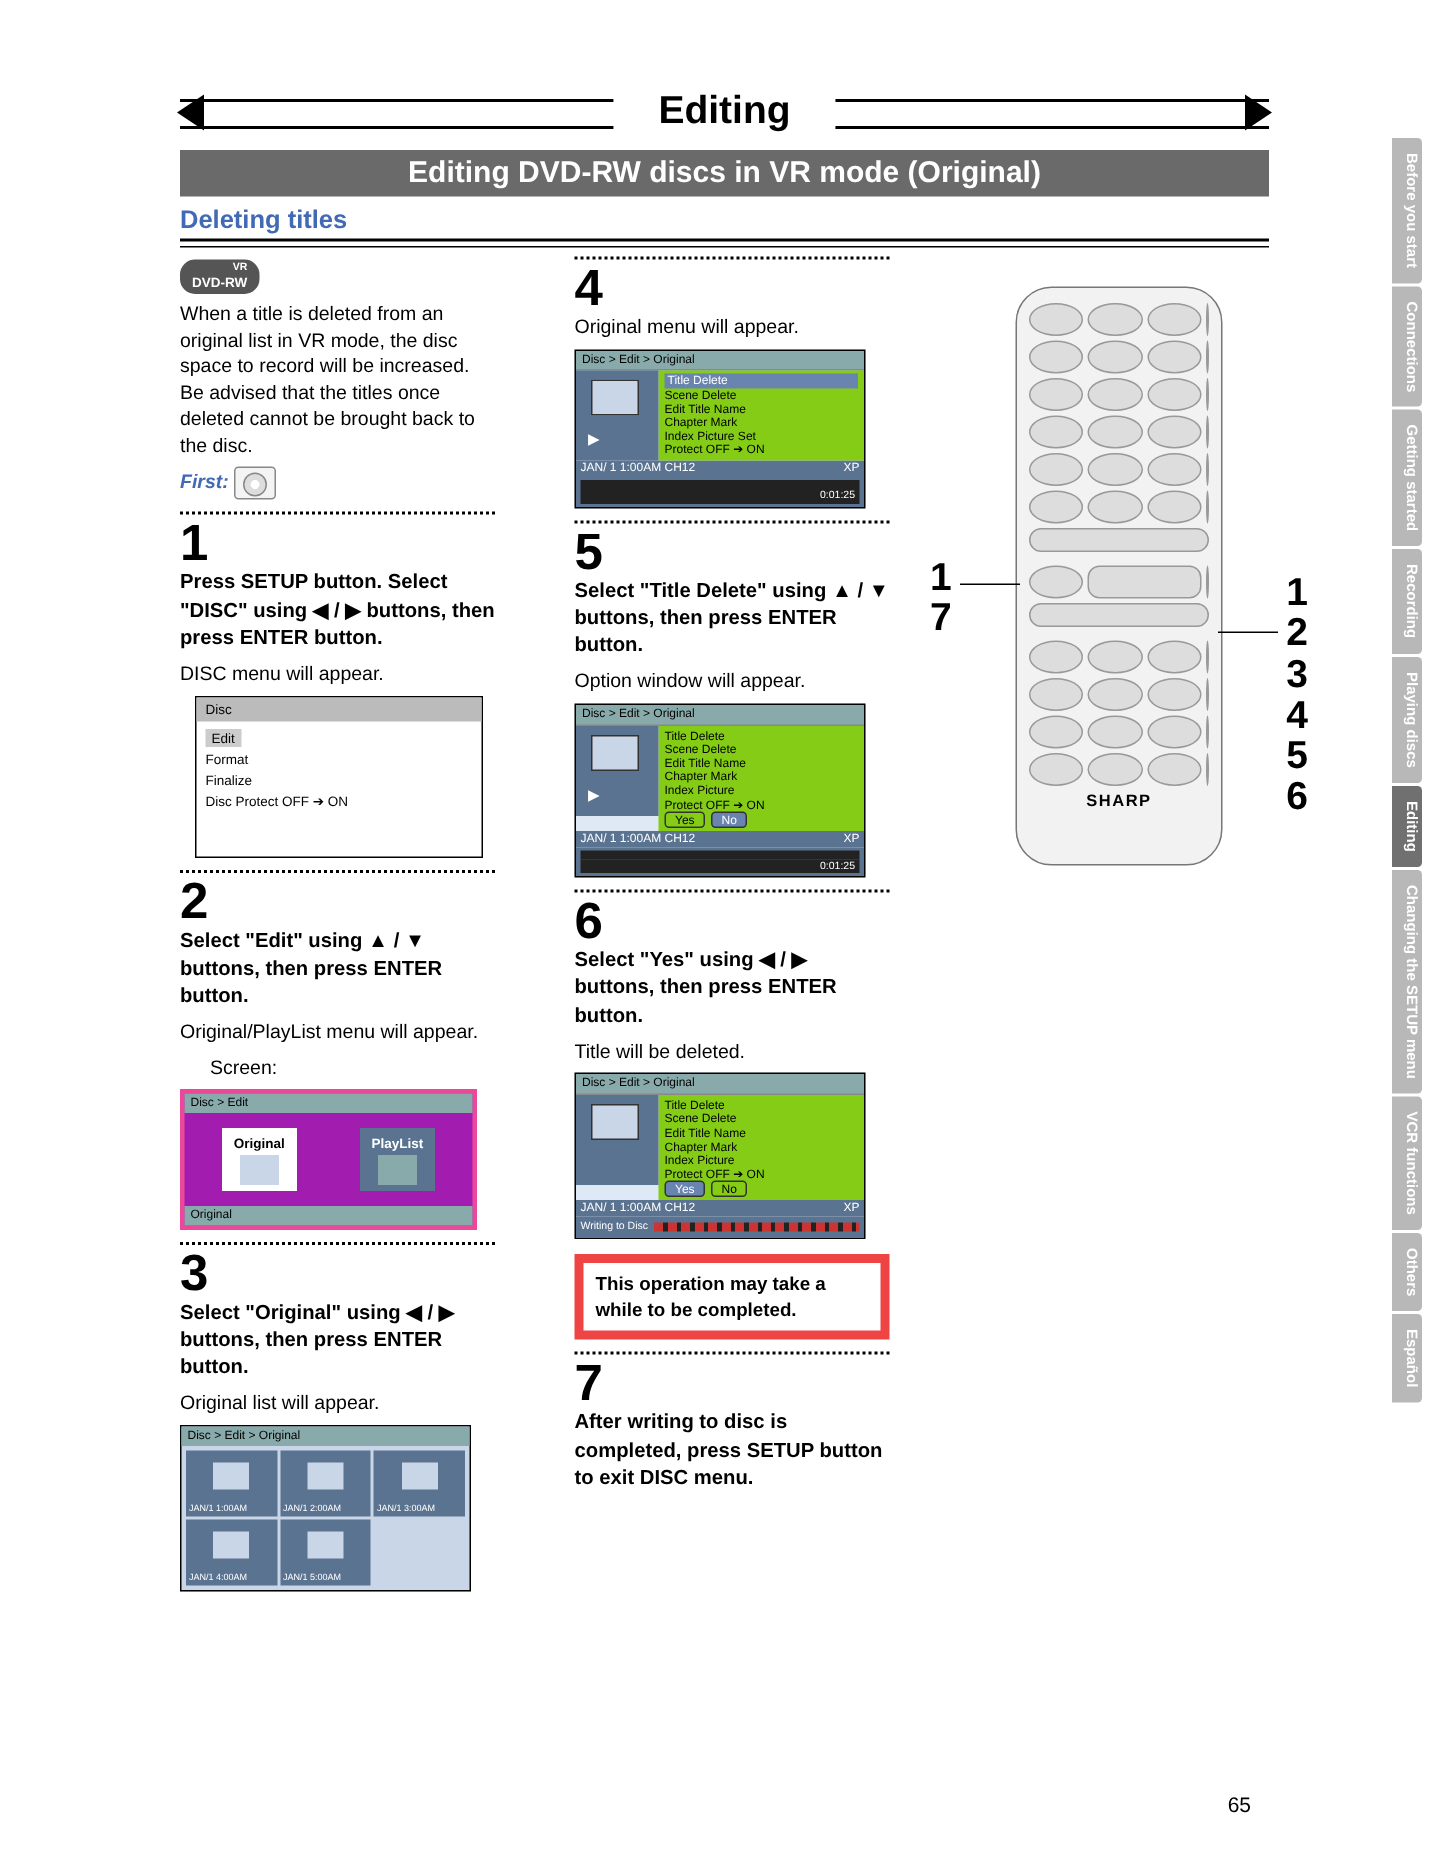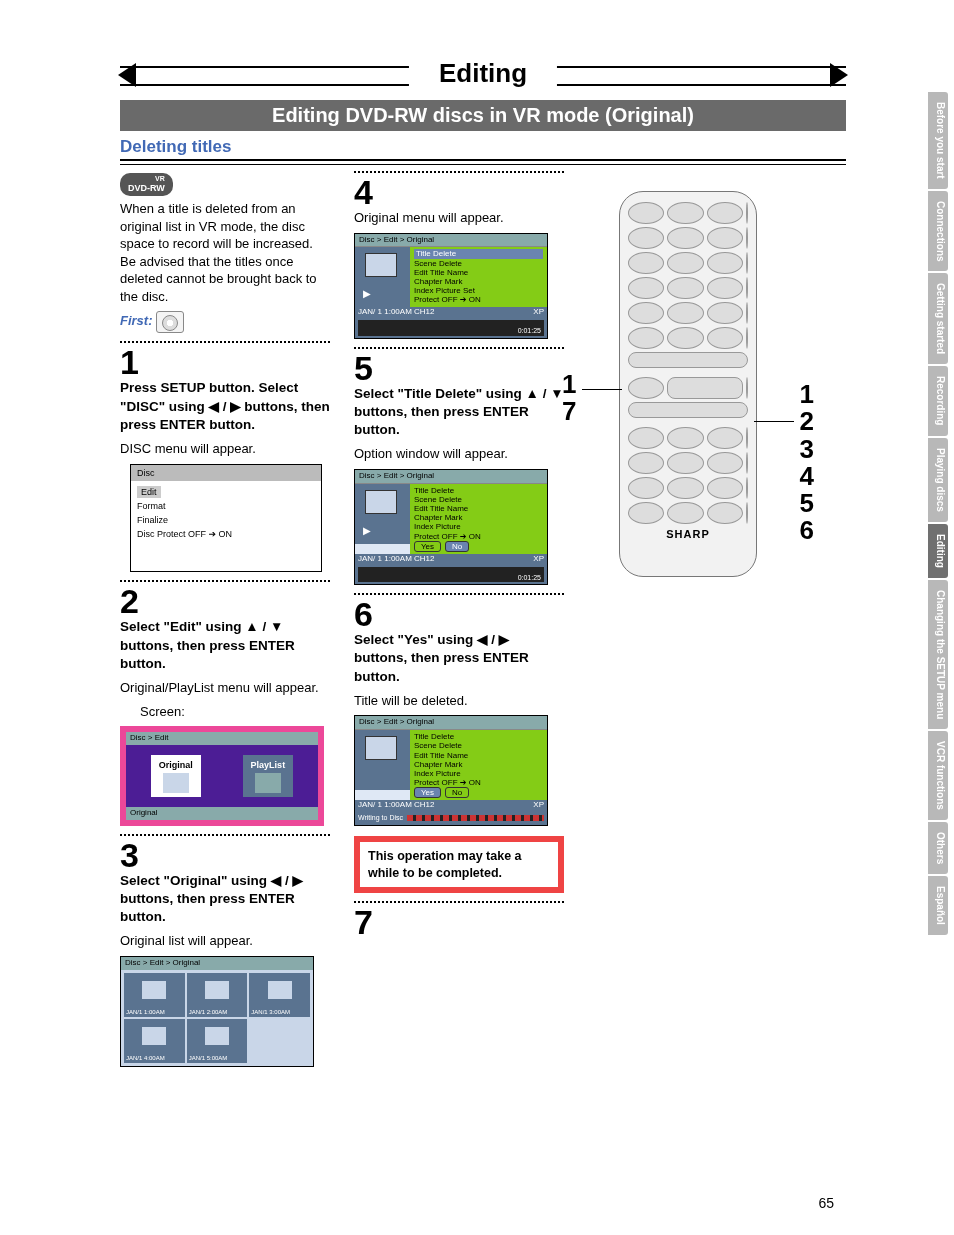--- a/index.html
+++ b/index.html
@@ -82,20 +82,21 @@
     font-weight:bold;
     border-radius:10px;
     padding:2px 8px;
     margin:2px 0 4px 0;
   }
   .dvd-badge .vr{font-size:7px;display:block;line-height:7px;text-align:right;}
 
   .columns {
     display: flex;
     gap: 24px;
+    justify-content: space-between;
   }
   .col {
     flex: 1 1 0;
     font-size: 13px;
     line-height: 1.35;
   }
   .col p { margin: 0 0 6px 0; }
 
   .first b { color:#4169b5; font-weight:bold;font-style:italic; }
   .disc-icon {
@@ -160,21 +161,21 @@
   .osd-grid{
     border:1px solid #000;width:192px;font-size:7px;background:#c9d6e8;margin-top:4px;
   }
   .osd-grid .crumb{background:#8aa;padding:1px 4px;font-size:8px;}
   .osd-grid .g{display:grid;grid-template-columns:repeat(3,1fr);gap:2px;padding:3px;}
   .osd-grid .cell{background:#5a7390;color:#fff;height:44px;position:relative;}
   .osd-grid .cell .t{position:absolute;bottom:1px;left:2px;font-size:6px;}
   .osd-grid .cell .th{position:absolute;left:50%;top:8px;transform:translateX(-50%);width:24px;height:18px;background:#c9d6e8;}
 
   .osd-op {
-    border:6px solid #ec4899;width:192px;font-size:8px;background:#4c1d95;margin-top:4px;
+    border:3px solid #ec4899;width:192px;font-size:8px;background:#a21caf;margin-top:4px;
   }
   .osd-op .crumb{background:#8aa;padding:1px 4px;}
   .osd-op .main{display:flex;align-items:center;justify-content:space-around;padding:10px 4px;}
   .osd-op .tile{background:#5a7390;color:#fff;text-align:center;padding:4px 8px;font-size:9px;font-weight:bold;}
   .osd-op .tile.big{background:#fff;color:#000;}
   .osd-op .thm{width:26px;height:20px;background:#c9d6e8;margin:2px auto 0;}
   .osd-op .foot{background:#8aa;padding:1px 4px;}
 
   .cautionbox {
     border:6px solid #ef4444; padding:6px 8px; margin-top:10px;
@@ -430,20 +431,21 @@
           <div class="bar" style="display:flex;align-items:center;gap:4px;">
             <span style="color:#fff;font-size:7px;">Writing to Disc</span>
             <span style="flex:1;background:#222;height:6px;background:repeating-linear-gradient(90deg,#c33 0 6px,#222 6px 9px);"></span>
           </div>
         </div>
 
         <div class="cautionbox">This operation may take a while to be completed.</div>
 
         <hr class="dotted">
         <div class="step-num">7</div>
+        <p class="step-desc">After writing to disc is completed, press SETUP button to exit DISC menu.</p>
       </div>
 
       <div class="col" style="flex:0 0 200px; position:relative;">
         <div style="height:20px;"></div>
         <div style="position:relative;">
           <div class="remote-stub">
             <div class="b"></div>
               <div class="b"></div>
               <div class="b"></div>
               <div class="b"></div>

